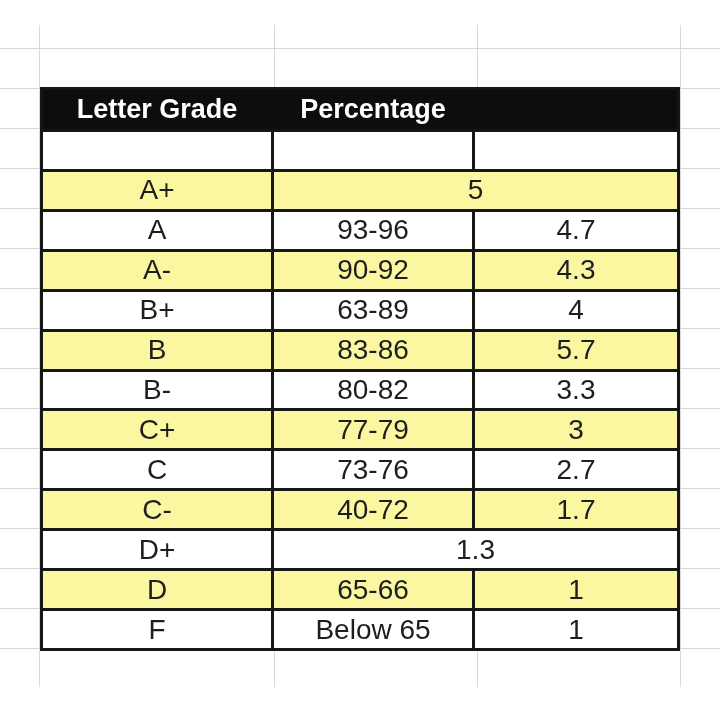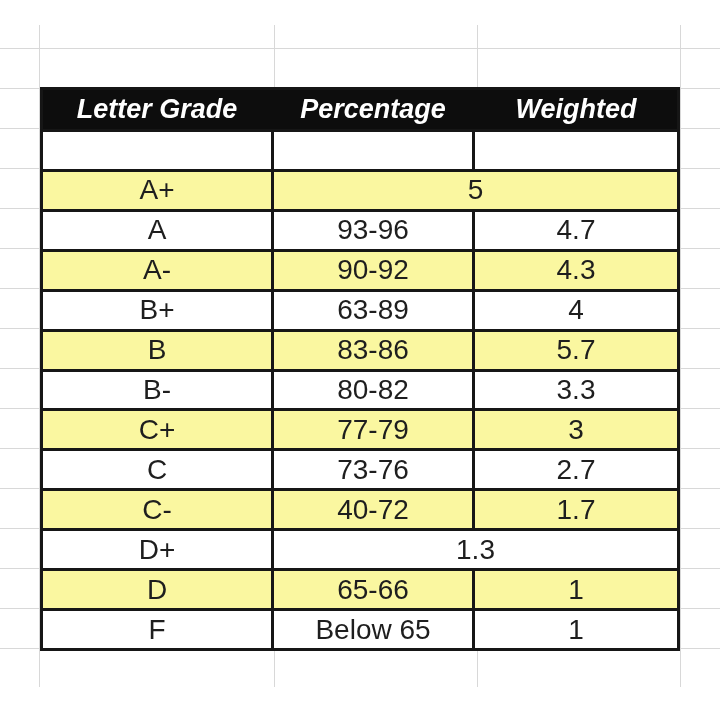--- a/index.html
+++ b/index.html
@@ -17,21 +17,21 @@
   .vl1{left:39px;} .vl2{left:274px;} .vl3{left:477px;} .vl4{left:680px;}
 
   
   .gtable{
     position:absolute;left:40px;top:87px;width:640px;height:564px;
     box-sizing:border-box;border:3px solid var(--table-border,#161616);
     background:var(--plain-row,#fff);display:flex;flex-direction:column;
   }
   .trow{display:flex;flex:1;box-sizing:border-box;border-bottom:3px solid var(--table-border,#161616);}
   .trow:last-child{border-bottom:none;}
-  .trow.header{height:42px;flex:0 0 auto;background:var(--header-bg,#0d0d0d);font-style:italic;}
+  .trow.header{height:42px;flex:0 0 auto;background:var(--header-bg,#0d0d0d);}
   .trow.hl{background:var(--highlight-row,#faf7a0);}
   .cell{
     display:flex;align-items:center;justify-content:center;
     box-sizing:border-box;overflow:hidden;
     font-size:28px;color:var(--cell-text,#1e1e1e);line-height:1;
   }
   .c1{width:228px;} .c2{width:201px;border-left:3px solid var(--table-border,#161616);}
   .c3{flex:1;border-left:3px solid var(--table-border,#161616);}
   .header .cell{font-weight:bold;font-size:27px;color:var(--header-text,#fff);border-left-color:var(--header-bg,#0d0d0d);}
 </style>
@@ -44,21 +44,20 @@
   <div class="vline vl1"></div>
   <div class="vline vl2"></div>
   <div class="vline vl3"></div>
   <div class="vline vl4"></div>
 
   <div class="gtable">
 
     <div class="trow header">
       <div class="cell c1">Letter Grade</div>
       <div class="cell c2">Percentage</div>
-      <div class="cell c3">Weighted</div>
     </div>
 
     <div class="trow">
       <div class="cell c1"></div>
       <div class="cell c2"></div>
       <div class="cell c3"></div>
     </div>
 
     <div class="trow hl">
       <div class="cell c1">A+</div>

